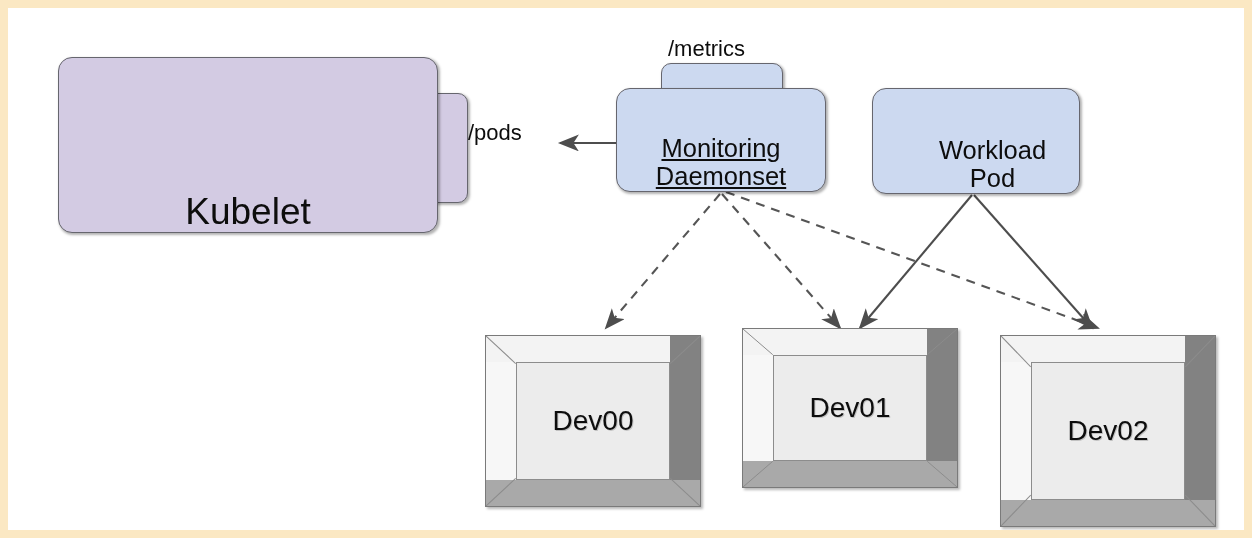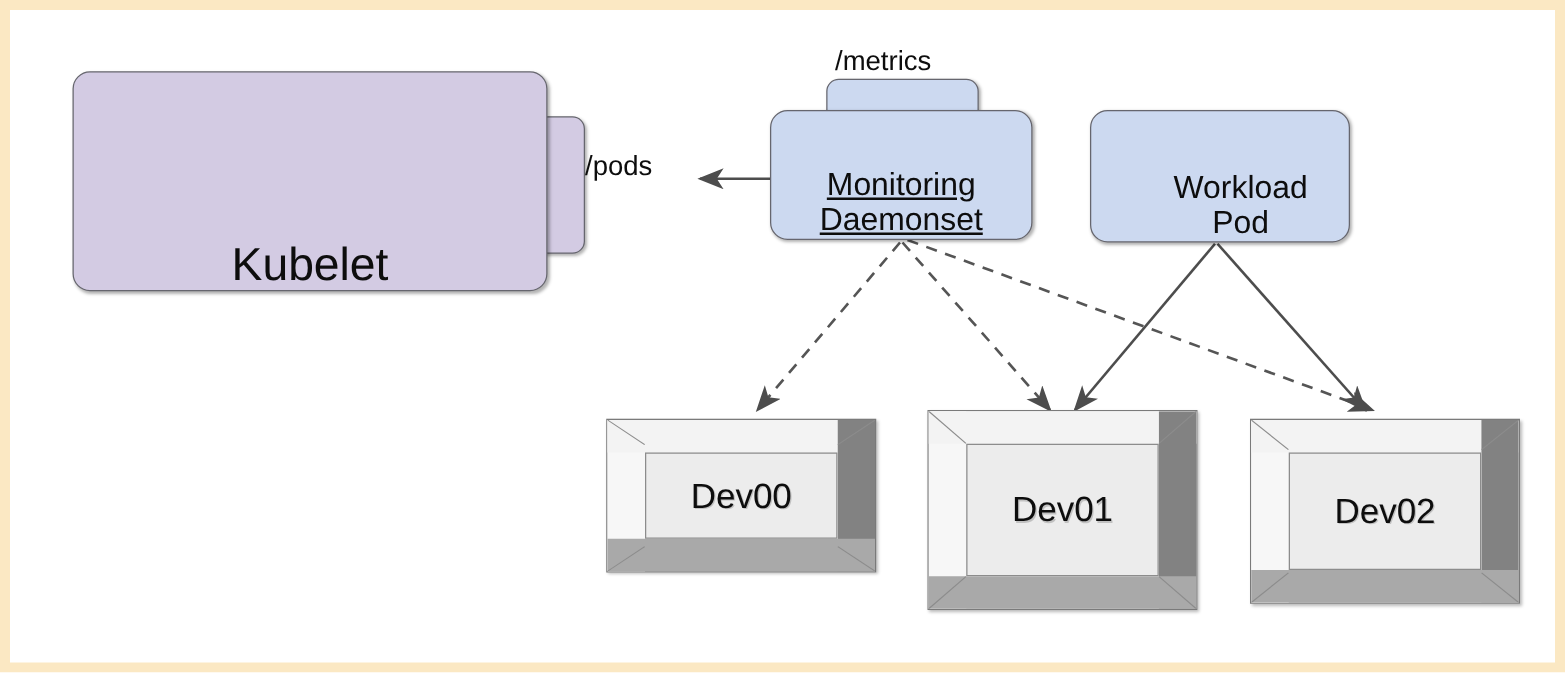--- a/index.html
+++ b/index.html
@@ -200,21 +200,21 @@
       </span>
     </div>
 
     <div class="node pod" style="left:864px; top:80px; width:208px; height:106px;padding-left:33px;">
       <span>
         <span>Workload</span><br>
         <span>Pod</span>
       </span>
     </div>
 
-    <div class="device" style="left:477px; top:327px; width:216px; height:123px;">
+    <div class="device" style="left:477px; top:327px; width:216px; height:172px;">
       <div class="bevel-left"></div>
       <div class="bevel-top"></div>
       <div class="bevel-right"></div>
       <div class="bevel-bottom"></div>
       <svg class="mitres" viewBox="0 0 216 160" preserveAspectRatio="none">
         <line x1="0" y1="0" x2="30" y2="26" stroke="#8c8c8c" stroke-width="1"></line>
         <line x1="216" y1="0" x2="186" y2="26" stroke="#8c8c8c" stroke-width="1"></line>
         <line x1="0" y1="160" x2="30" y2="134" stroke="#8c8c8c" stroke-width="1"></line>
         <line x1="216" y1="160" x2="186" y2="134" stroke="#8c8c8c" stroke-width="1"></line>
       </svg>
@@ -232,21 +232,21 @@
         <line x1="0" y1="0" x2="30" y2="26" stroke="#8c8c8c" stroke-width="1"></line>
         <line x1="216" y1="0" x2="186" y2="26" stroke="#8c8c8c" stroke-width="1"></line>
         <line x1="0" y1="160" x2="30" y2="134" stroke="#8c8c8c" stroke-width="1"></line>
         <line x1="216" y1="160" x2="186" y2="134" stroke="#8c8c8c" stroke-width="1"></line>
       </svg>
       <div class="face">
         <span>Dev01</span>
       </div>
     </div>
 
-    <div class="device" style="left:992px; top:327px; width:216px; height:148px;">
+    <div class="device" style="left:992px; top:327px; width:216px; height:192px;">
       <div class="bevel-left"></div>
       <div class="bevel-top"></div>
       <div class="bevel-right"></div>
       <div class="bevel-bottom"></div>
       <svg class="mitres" viewBox="0 0 216 160" preserveAspectRatio="none">
         <line x1="0" y1="0" x2="30" y2="26" stroke="#8c8c8c" stroke-width="1"></line>
         <line x1="216" y1="0" x2="186" y2="26" stroke="#8c8c8c" stroke-width="1"></line>
         <line x1="0" y1="160" x2="30" y2="134" stroke="#8c8c8c" stroke-width="1"></line>
         <line x1="216" y1="160" x2="186" y2="134" stroke="#8c8c8c" stroke-width="1"></line>
       </svg>

